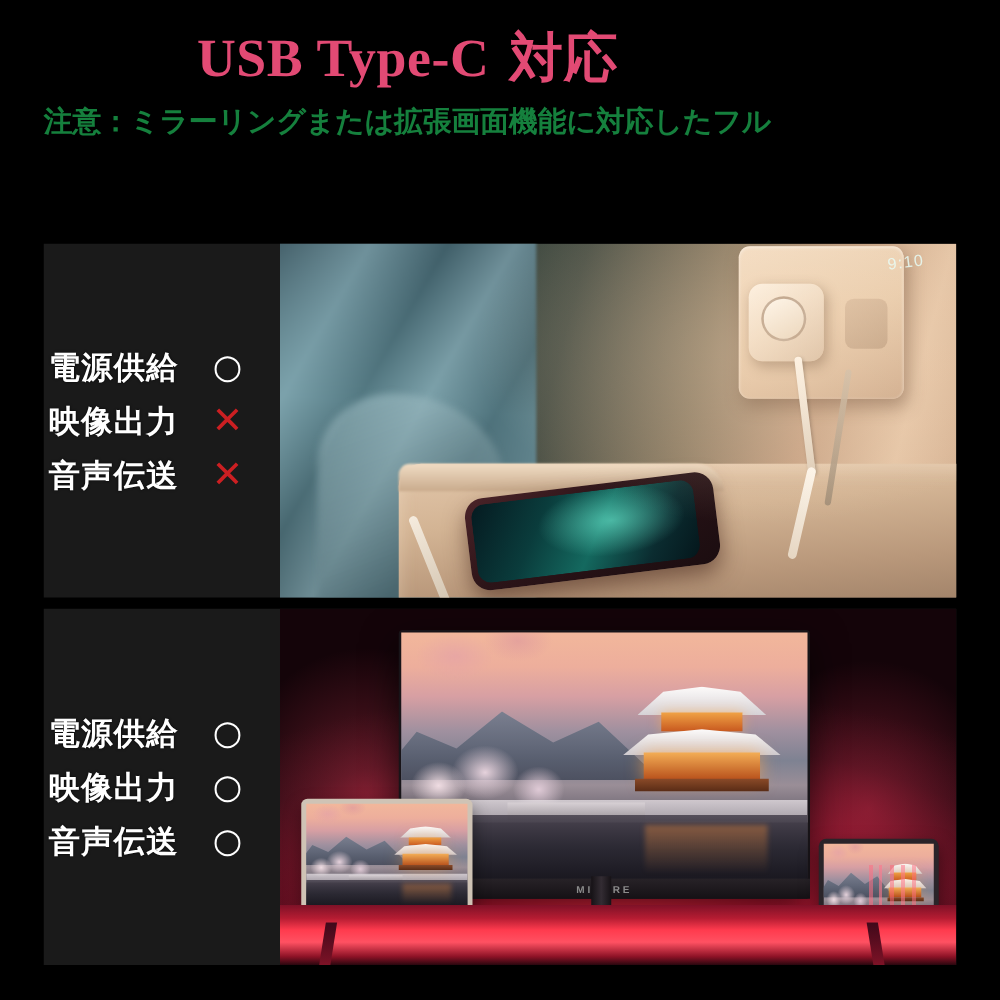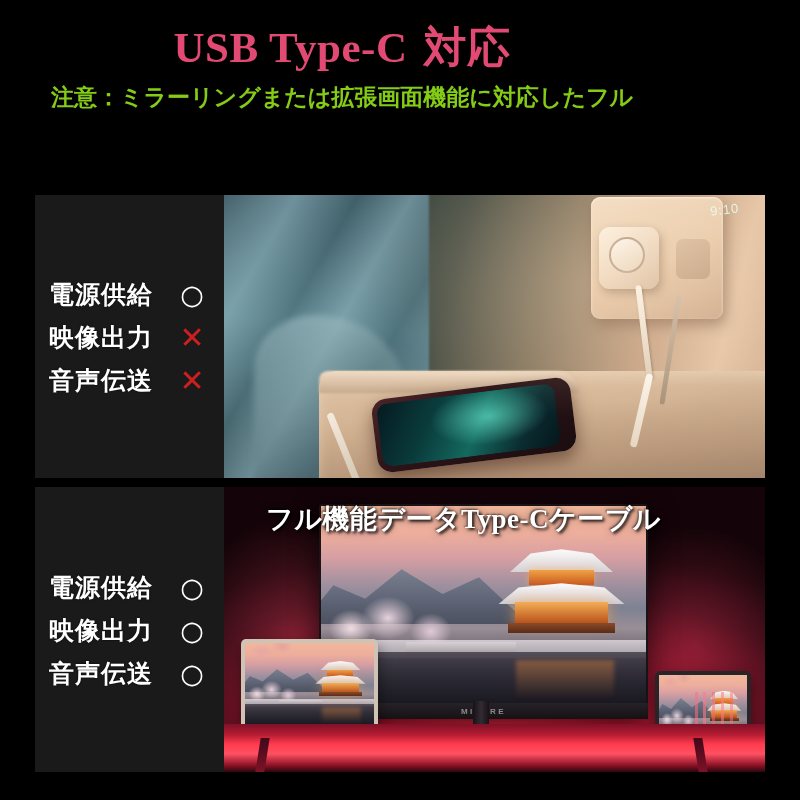--- a/index.html
+++ b/index.html
@@ -14,37 +14,36 @@
     font-family: "Liberation Serif", "DejaVu Serif", serif;
     position: relative;
   }
 
   
   .header {
     width: 652px;
     padding-top: 22px;
     text-align: center;
     background: #000;
-    margin-left: 16px;
   }
   .main-title {
     color: #e24a74;
     font-family: "Liberation Serif", "DejaVu Serif", serif;
     font-weight: bold;
     font-size: 43px;
     line-height: 52px;
     letter-spacing: 0.5px;
     margin: 0;
     white-space: nowrap;
   }
   .main-title .title-jp {
     margin-left: 16px;
   }
   .subtitle {
-    color: #84cc16;
+    color: #15803d;
     font-family: "Liberation Serif", "DejaVu Serif", serif;
     font-weight: bold;
     font-size: 23px;
     line-height: 31px;
     margin: 8px auto 0;
     width: 650px;
     text-align: center;
   }
 
   
@@ -53,21 +52,21 @@
     left: 35px;
     width: 730px;
     background: #1a1a1a;
     overflow: hidden;
   }
   #panel-1 { top: 195px; height: 283px; }
   #panel-2 { top: 487px; height: 285px; }
 
   .spec-list {
     position: absolute;
-    left: 14px;
+    left: 4px;
     top: 50%;
     transform: translateY(-50%);
     width: 190px;
     z-index: 4;
   }
   .spec-row {
     display: flex;
     align-items: center;
     height: 43px;
   }
@@ -571,15 +570,14 @@
           <div class="pg-reflect"></div>
         </div>
       </div>
 
       <div class="s2-bars"></div>
       <div class="s2-desk-top"></div>
       <div class="s2-desk"></div>
       <div class="s2-leg-l"></div>
       <div class="s2-leg-r"></div>
     </div>
-    <div class="photo-caption">フル機能データType-Cケーブル</div>
   </div>
 </div>
 
 </body></html>

